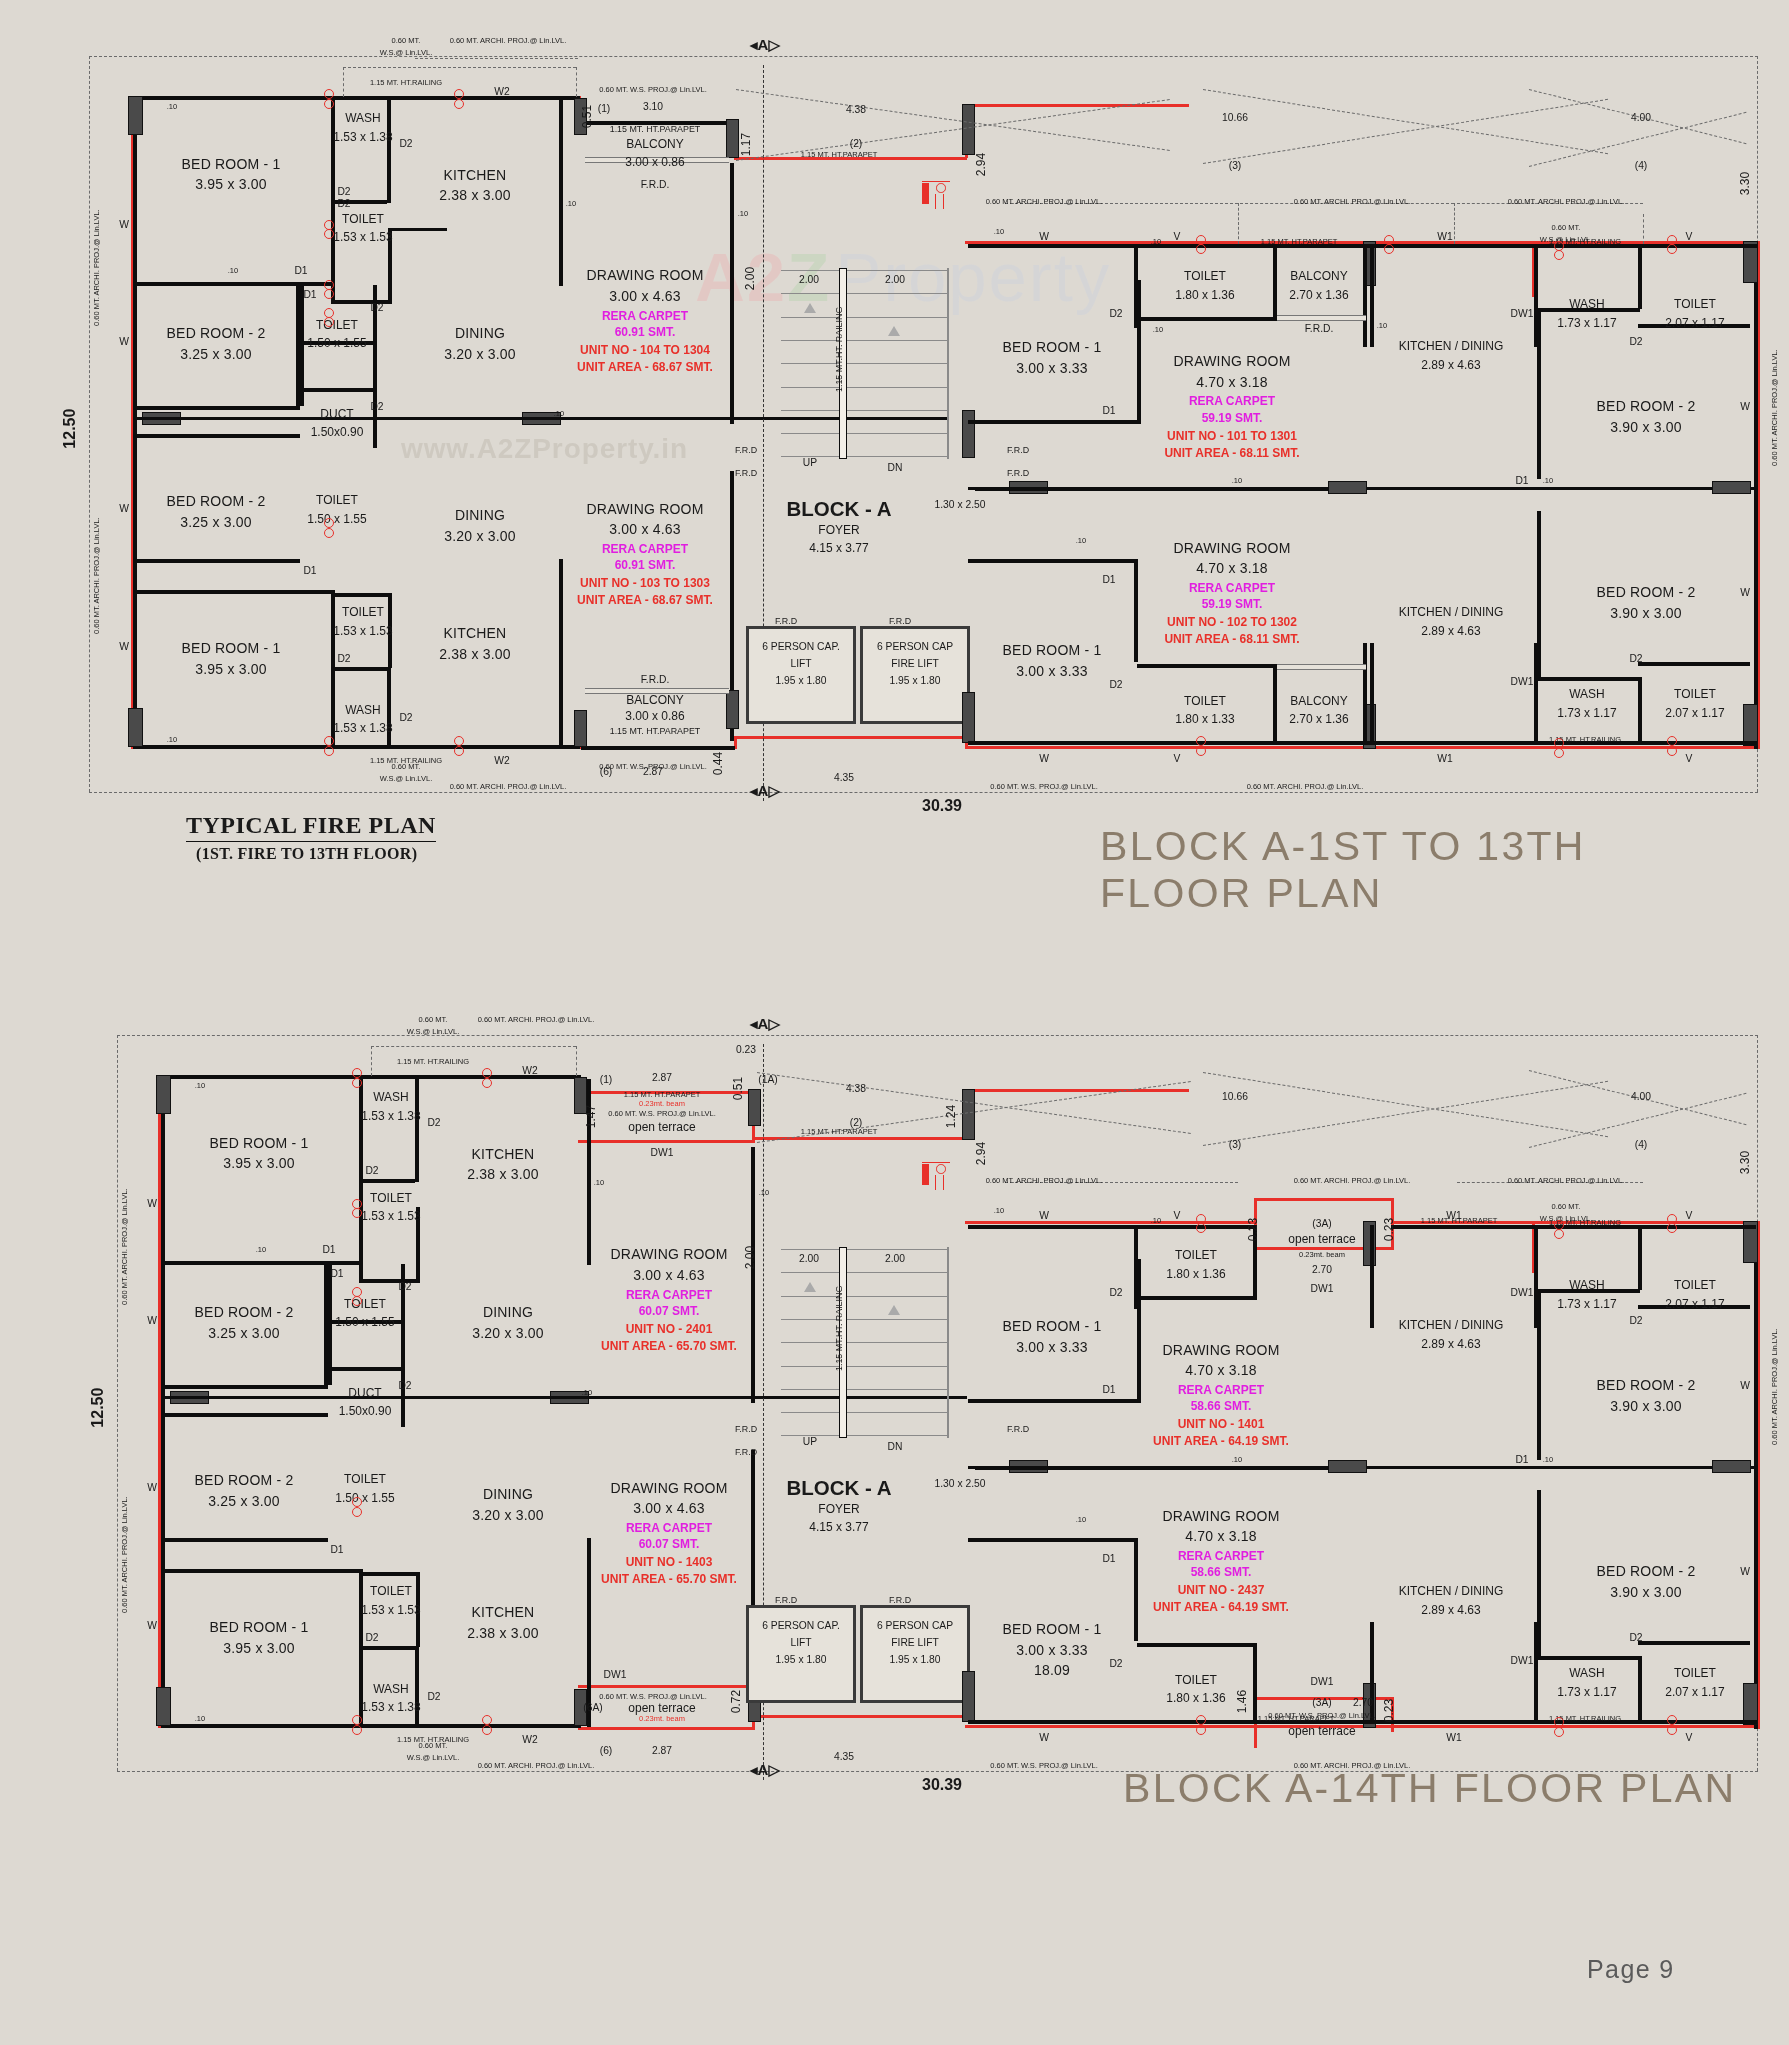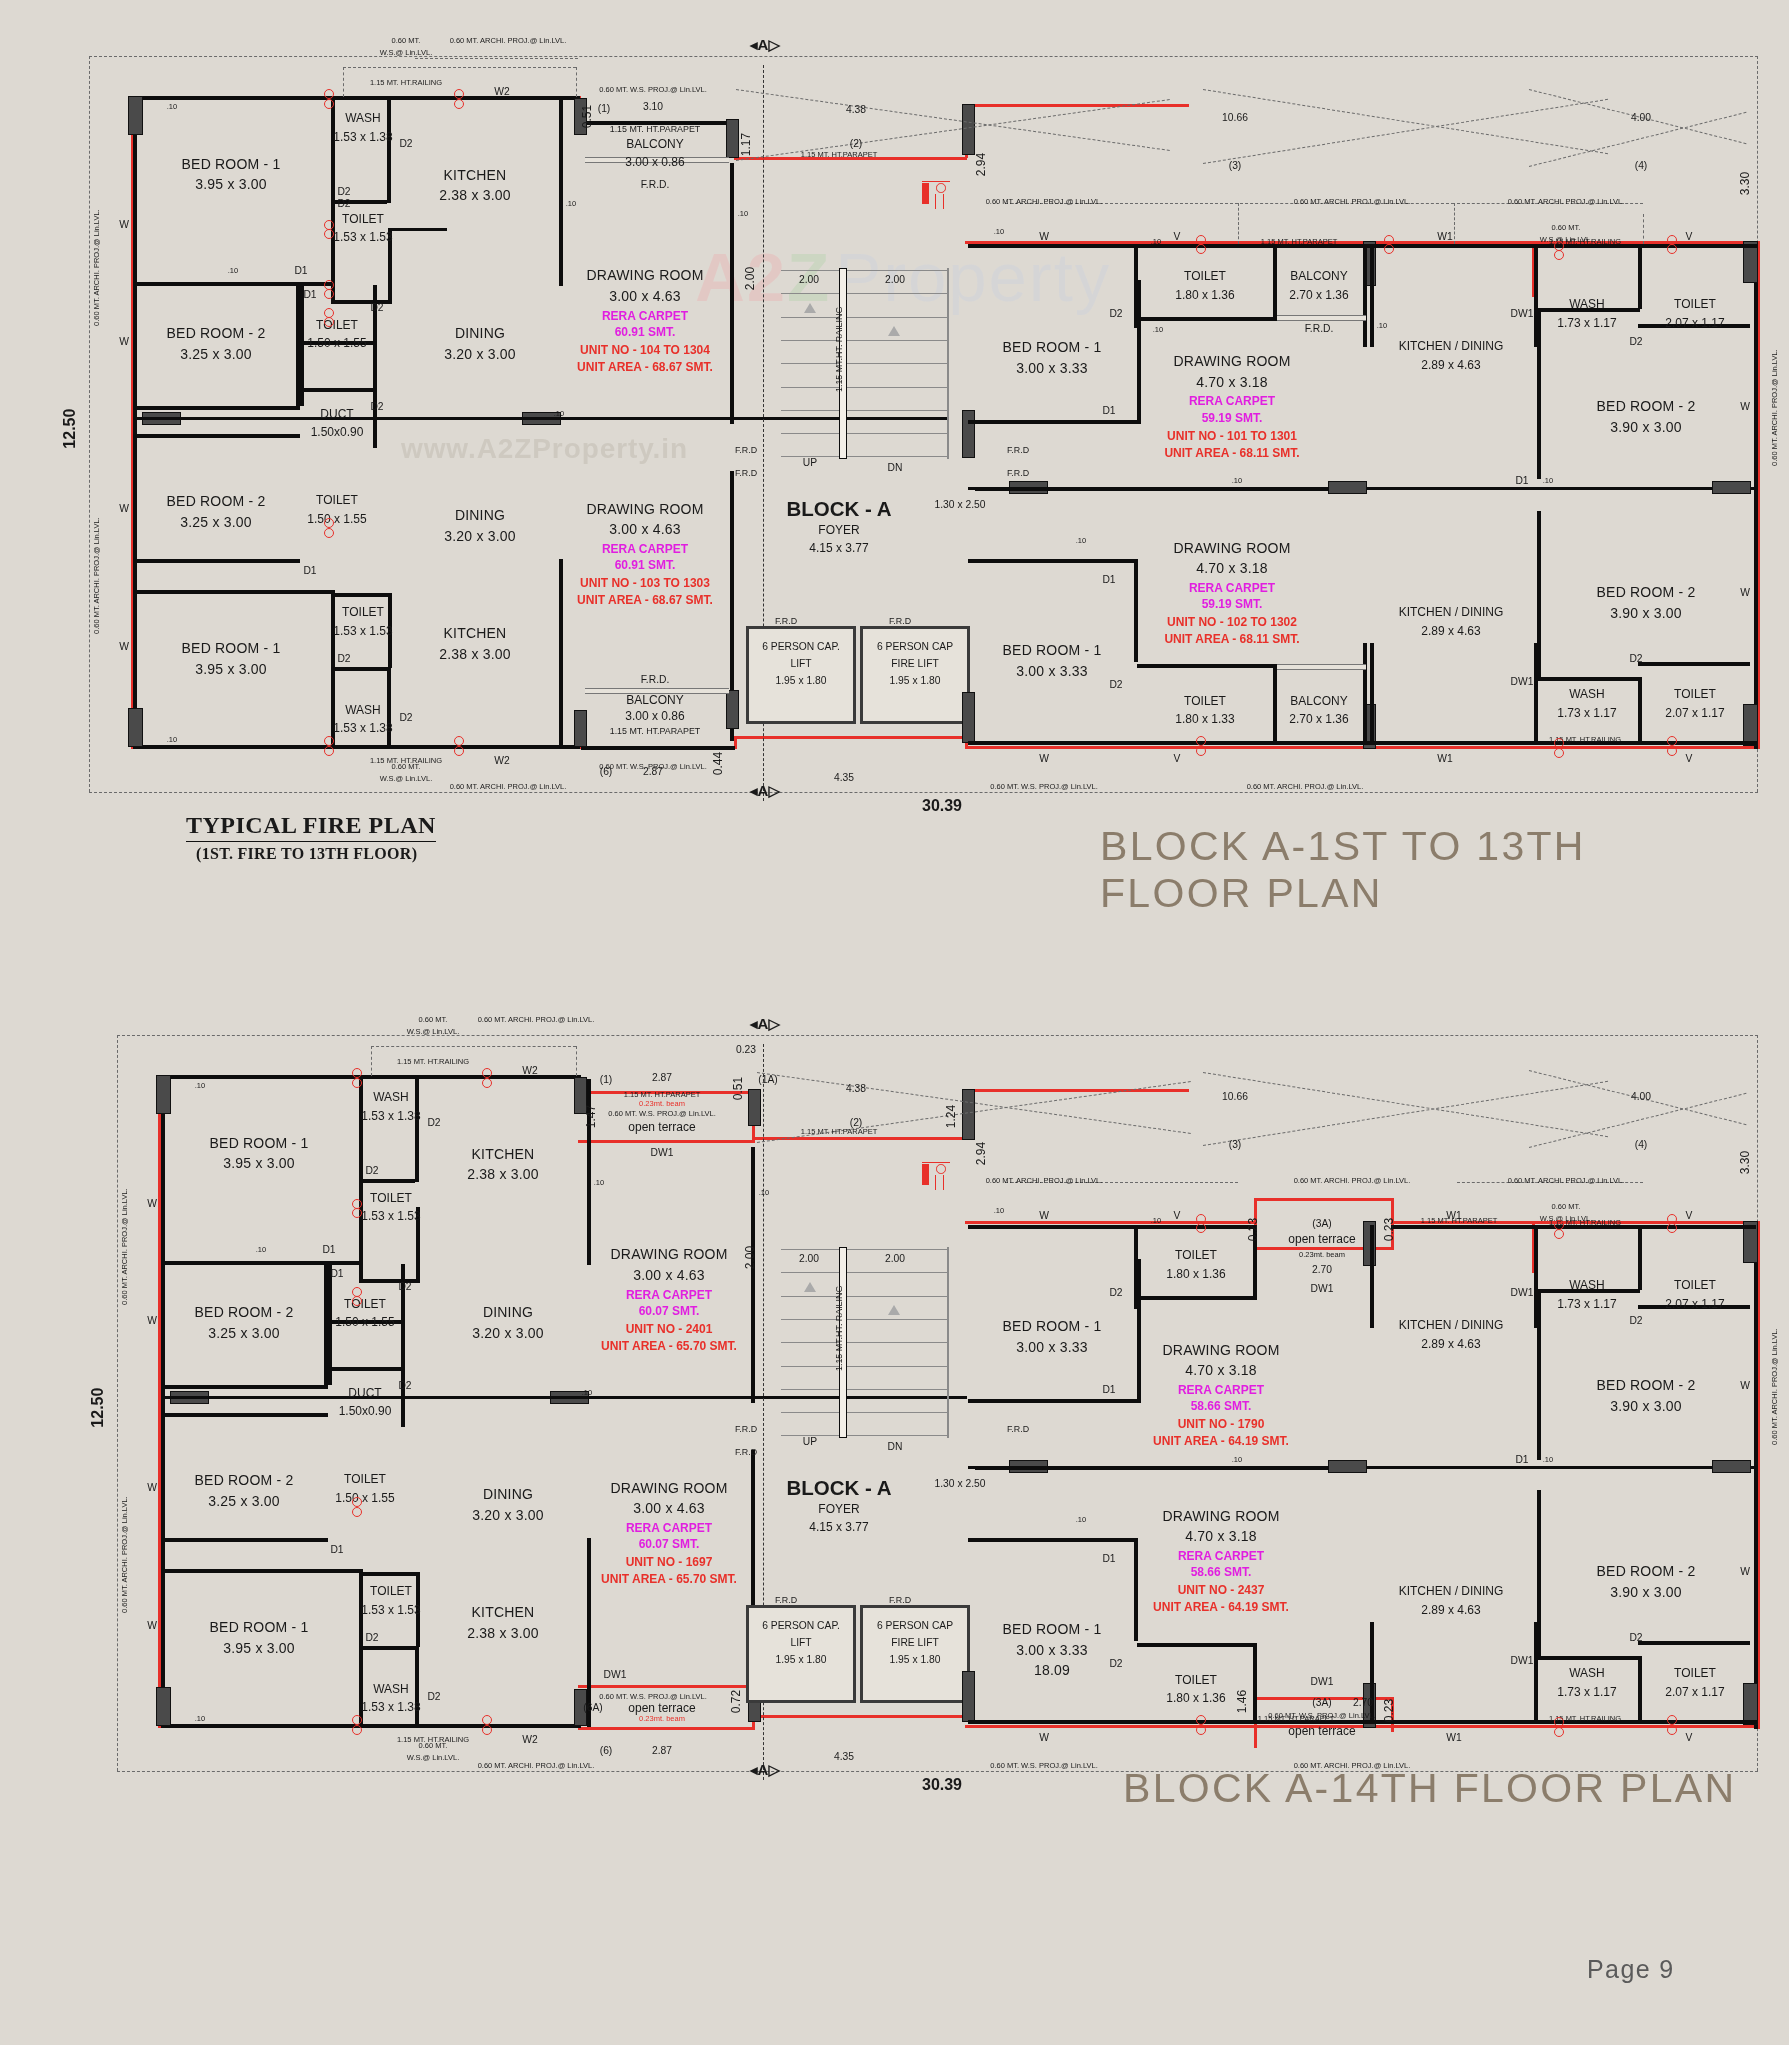--- a/index.html
+++ b/index.html
@@ -660,21 +660,21 @@
   <div class="t rm c" style="left:669px;top:289px;">3.00 x 4.63</div>
   <div class="t rera c" style="left:669px;top:310px;">RERA CARPET</div>
   <div class="t rera c" style="left:669px;top:326px;">60.07 SMT.</div>
   <div class="t unit c" style="left:669px;top:344px;">UNIT NO - 2401</div>
   <div class="t unit c" style="left:669px;top:361px;">UNIT AREA - 65.70 SMT.</div>
 
   <div class="t rm c" style="left:669px;top:502px;">DRAWING ROOM</div>
   <div class="t rm c" style="left:669px;top:522px;">3.00 x 4.63</div>
   <div class="t rera c" style="left:669px;top:543px;">RERA CARPET</div>
   <div class="t rera c" style="left:669px;top:559px;">60.07 SMT.</div>
-  <div class="t unit c" style="left:669px;top:577px;">UNIT NO - 1697</div>
+  <div class="t unit c" style="left:669px;top:577px;">UNIT NO - 1403</div>
   <div class="t unit c" style="left:669px;top:594px;">UNIT AREA - 65.70 SMT.</div>
 
   <div class="t rmS c" style="left:662px;top:142px;">open terrace</div>
   <div class="t xxs c" style="left:662px;top:121px;color:#e8302a;">0.23mt. beam</div>
   <div class="t xxs c" style="left:662px;top:112px;">1.15 MT. HT.PARAPET</div>
   <div class="t xxs c" style="left:662px;top:131px;">0.60 MT. W.S. PROJ.@ Lin.LVL.</div>
   <div class="t sm c" style="left:662px;top:168px;">DW1</div>
 
   <div class="t rmS c" style="left:662px;top:723px;">open terrace</div>
   <div class="t xxs c" style="left:662px;top:736px;color:#e8302a;">0.23mt. beam</div>
@@ -725,21 +725,21 @@
   <div class="t rmS c" style="left:1587px;top:319px;">1.73 x 1.17</div>
   <div class="t rmS c" style="left:1695px;top:300px;">TOILET</div>
   <div class="t rmS c" style="left:1695px;top:319px;">2.07 x 1.17</div>
   <div class="t rm c" style="left:1646px;top:399px;">BED ROOM - 2</div>
   <div class="t rm c" style="left:1646px;top:420px;">3.90 x 3.00</div>
 
   <div class="t rm c" style="left:1221px;top:364px;">DRAWING ROOM</div>
   <div class="t rm c" style="left:1221px;top:384px;">4.70 x 3.18</div>
   <div class="t rera c" style="left:1221px;top:405px;">RERA CARPET</div>
   <div class="t rera c" style="left:1221px;top:421px;">58.66 SMT.</div>
-  <div class="t unit c" style="left:1221px;top:439px;">UNIT NO - 1790</div>
+  <div class="t unit c" style="left:1221px;top:439px;">UNIT NO - 1401</div>
   <div class="t unit c" style="left:1221px;top:456px;">UNIT AREA - 64.19 SMT.</div>
 
   <div class="t rm c" style="left:1052px;top:643px;">BED ROOM - 1</div>
   <div class="t rm c" style="left:1052px;top:664px;">3.00 x 3.33</div>
   <div class="t rm c" style="left:1052px;top:684px;">18.09</div>
   <div class="t rmS c" style="left:1196px;top:695px;">TOILET</div>
   <div class="t rmS c" style="left:1196px;top:713px;">1.80 x 1.36</div>
   <div class="t rmS c" style="left:1451px;top:606px;">KITCHEN / DINING</div>
   <div class="t rmS c" style="left:1451px;top:625px;">2.89 x 4.63</div>
   <div class="t rmS c" style="left:1587px;top:688px;">WASH</div>

